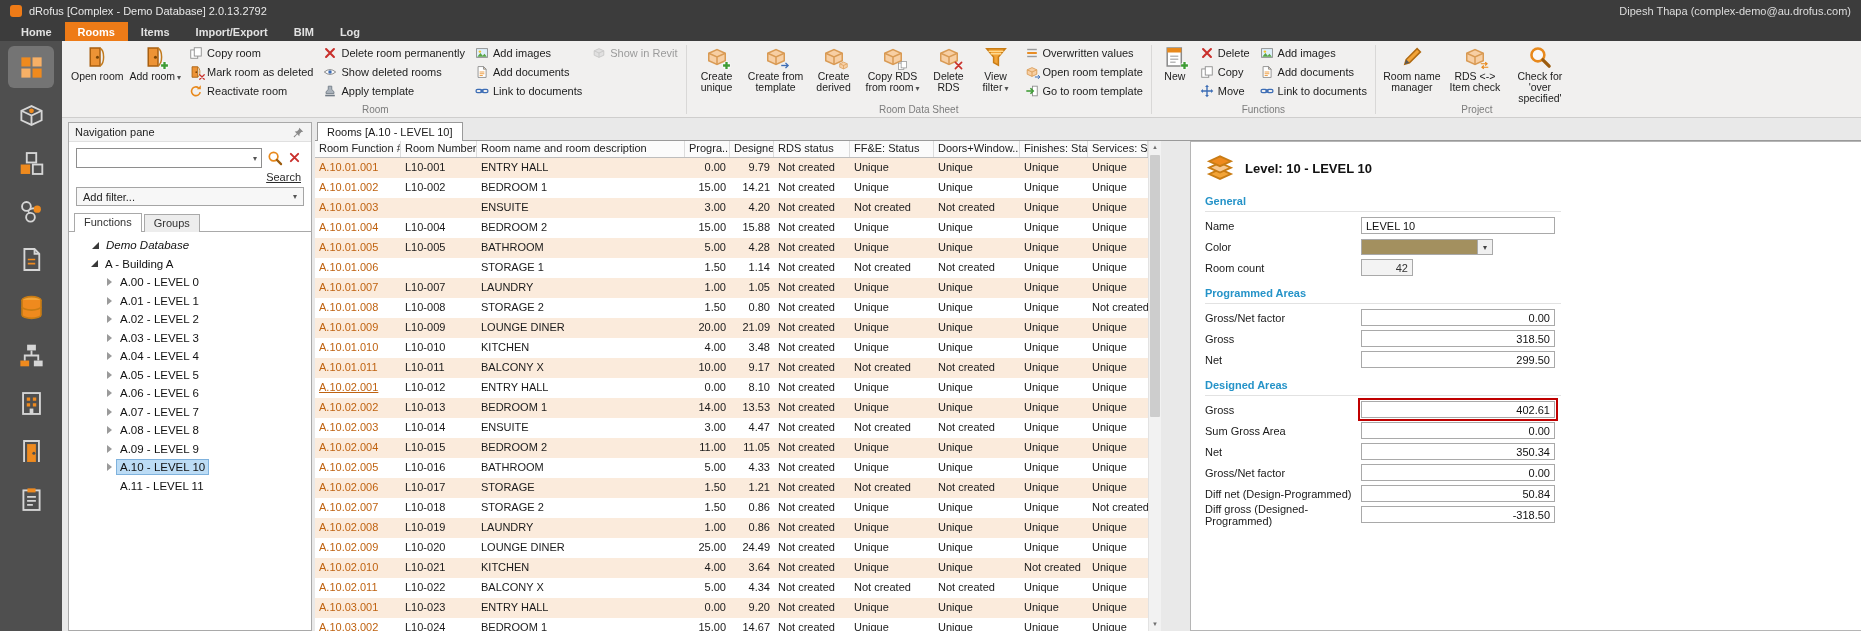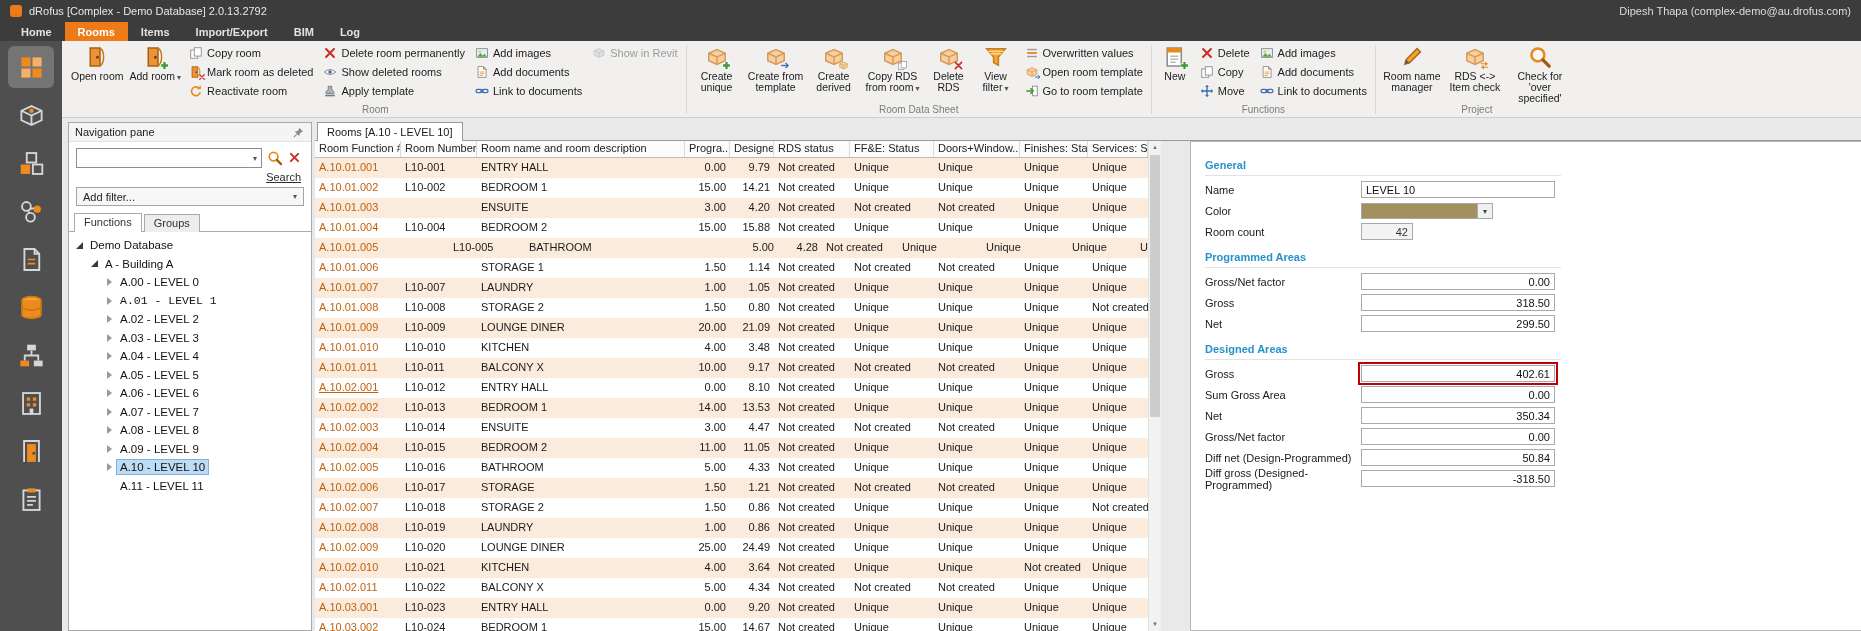--- a/index.html
+++ b/index.html
@@ -680,33 +680,33 @@
     </div>
     <div class="addfilter">
       <span>Add filter...</span>
       <span class="dd">▾</span>
     </div>
     <div class="np-tabs">
       <span class="np-tab active">Functions</span>
       <span class="np-tab">Groups</span>
     </div>
     <div class="tree">
-        <div class="treeitem" style="padding-left: 4px;">
+        <div class="treeitem" style="padding-left: 20px; font-style: italic;">
           <span class="expander expanded"></span>
           <span class="treelabel">Demo Database</span>
         </div>
         <div class="treeitem" style="padding-left: 19px;">
           <span class="expander expanded"></span>
           <span class="treelabel">A - Building A</span>
         </div>
         <div class="treeitem" style="padding-left: 34px;">
           <span class="expander collapsed"></span>
           <span class="treelabel">A.00 - LEVEL 0</span>
         </div>
-        <div class="treeitem" style="padding-left: 34px; font-family: Liberation Mono, monospace;">
+        <div class="treeitem" style="padding-left: 34px;">
           <span class="expander collapsed"></span>
           <span class="treelabel">A.01 - LEVEL 1</span>
         </div>
         <div class="treeitem" style="padding-left: 34px;">
           <span class="expander collapsed"></span>
           <span class="treelabel">A.02 - LEVEL 2</span>
         </div>
         <div class="treeitem" style="padding-left: 34px;">
           <span class="expander collapsed"></span>
           <span class="treelabel">A.03 - LEVEL 3</span>
@@ -813,21 +813,21 @@
           <div class="tcell c3" style="width: 45px;">15.00</div>
           <div class="tcell c4" style="width: 44px;">15.88</div>
           <div class="tcell c5" style="width: 76px;">Not created</div>
           <div class="tcell c6" style="width: 84px;">Unique</div>
           <div class="tcell c7" style="width: 86px;">Unique</div>
           <div class="tcell c8" style="width: 68px;">Unique</div>
           <div class="tcell c9" style="width: 60px;">Unique</div>
         </div>
         <div class="trow">
           <div class="tcell c0" style="width: 86px;">A.10.01.005</div>
-          <div class="tcell c1" style="width: 76px; margin-left: 48px;">L10-005</div>
+          <div class="tcell c1" style="width: 76px;">L10-005</div>
           <div class="tcell c2" style="width: 208px;">BATHROOM</div>
           <div class="tcell c3" style="width: 45px;">5.00</div>
           <div class="tcell c4" style="width: 44px;">4.28</div>
           <div class="tcell c5" style="width: 76px;">Not created</div>
           <div class="tcell c6" style="width: 84px;">Unique</div>
           <div class="tcell c7" style="width: 86px;">Unique</div>
           <div class="tcell c8" style="width: 68px;">Unique</div>
           <div class="tcell c9" style="width: 60px;">Unique</div>
         </div>
         <div class="trow">
@@ -1061,20 +1061,26 @@
       </div>
   </div>
 
   <div class="vscroll">
     <div class="vs-btn">▲</div>
     <div class="vs-thumb"></div>
     <div class="vs-btn" style="position:absolute;bottom:0;left:0;right:0">▼</div>
   </div>
 
   <div class="props">
+    <div class="p-head">
+      <svg>
+          <use href="#s-level"></use>
+        </svg>
+      <span class="p-title">Level: 10 - LEVEL 10</span>
+    </div>
 
     <div class="p-section">
       <div class="p-seclabel">General</div>
       <div class="p-hr"></div>
       <div class="prow">
         <span class="plabel">Name</span>
         <input class="pinput full" value="LEVEL 10" style="">
       </div>
       <div class="prow">
         <span class="plabel">Color</span>

